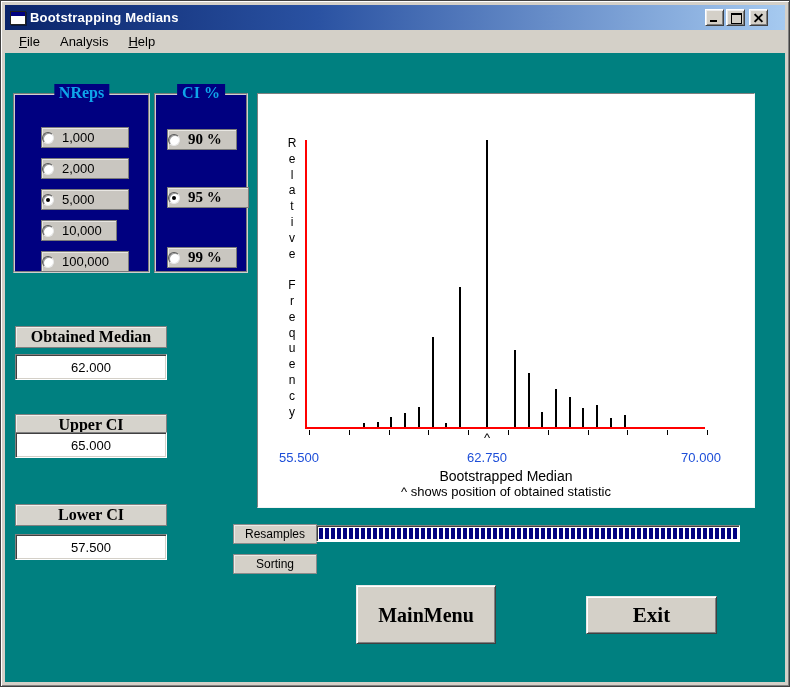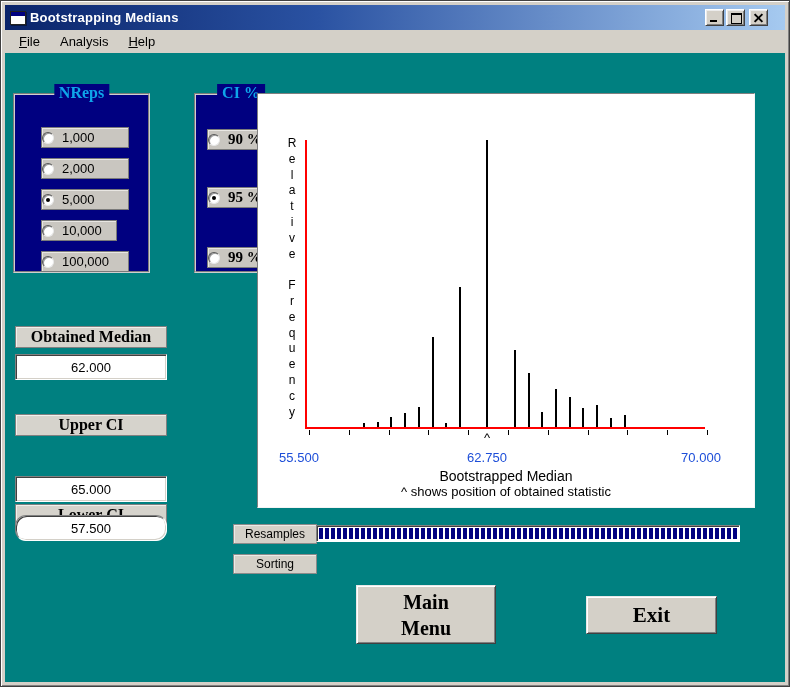--- a/index.html
+++ b/index.html
@@ -47,21 +47,21 @@
   .menu-item { padding:2px 8px 3px 8px; }
   .ul::first-letter { text-decoration:underline; }
   
   .client { position:absolute; left:4px; top:52px; right:4px; bottom:4px; background:#008080; }
   
   .frame {
     position:absolute; background:#000080;
     border:2px groove #cfcfcf;
   }
   .frame-nreps { left:8px;  top:40px; width:137px; height:180px; }
-  .frame-ci    { left:149px; top:40px; width:94px; height:180px;margin-left:40px; }
+  .frame-ci    { left:149px; top:40px; width:94px; height:180px; }
   .frame-title {
     position:absolute; top:-11px; left:50%; transform:translateX(-50%);
     background:#000080; color:#0ea5e9; padding:0 5px;
     font-family:"Liberation Serif", serif; font-weight:bold; font-size:16px; white-space:nowrap;
   }
   .opt-row {
     position:absolute; background:#c9c6c0; height:21px;
     border:1px solid #7a7a7a;
     box-shadow: inset 1px 1px 0 #e9e7e3;
     display:flex; align-items:center; cursor:default;
@@ -130,21 +130,21 @@
     border:1px solid; border-color:#e8e8e8 #404040 #404040 #e8e8e8;
     box-shadow: inset 1px 1px 0 #fff, inset -1px -1px 0 #808080;
     cursor:default;
   }
   .btn-run {
     left:68px; top:544px; width:136px; height:37px; font-size:21px;
     border:1px solid #000;
     box-shadow: inset 1px 1px 0 #fff, inset -1px -1px 0 #808080, 1px 1px 0 #404040;
   }
   .btn-run::after { content:""; position:absolute; inset:4px; border:1px dotted #000; }
-  .btn-mainmenu { left:351px; top:532px; width:140px; height:59px; font-size:20px; line-height:26px; flex-direction:column; }
+  .btn-mainmenu { left:351px; top:532px; width:140px; height:59px; font-size:20px; line-height:26px; flex-direction:row; }
   .btn-exit { left:581px; top:543px; width:131px; height:38px; font-size:21px; }
 </style>
 </head>
 <body>
 
 <div class="titlebar">
   <span class="app-icon"></span>
   <span class="title-text">Bootstrapping Medians</span>
   <span class="win-btns">
     <span class="wbtn wbtn-min"></span>
@@ -184,38 +184,38 @@
       <span class="opt-label">100,000</span>
     </div>
   </div>
 
   <div class="frame frame-ci">
     <span class="frame-title">CI %</span>
     <div class="opt-row" style="left:11px;top:34px;width:70px;">
       <span class="radio"></span>
       <span class="opt-label">90 %</span>
     </div>
-    <div class="opt-row" style="left:11px;top:92px;width:70px;">
+    <div class="opt-row" style="left:11px;top:92px;width:82px;">
       <span class="radio sel"></span>
       <span class="opt-label">95 %</span>
     </div>
     <div class="opt-row" style="left:11px;top:152px;width:70px;">
       <span class="radio"></span>
       <span class="opt-label">99 %</span>
     </div>
   </div>
 
   <div class="stat-label" style="top:273px;">Obtained Median</div>
   <div class="stat-value" style="top:301px;">62.000</div>
 
   <div class="stat-label" style="top:361px;">Upper CI</div>
-  <div class="stat-value" style="top:379px;margin-top:44px;">65.000</div>
+  <div class="stat-value" style="top:379px;">65.000</div>
 
   <div class="stat-label" style="top:451px;">Lower CI</div>
-  <div class="stat-value" style="top:462px;border-radius:11px;">57.500</div>
+  <div class="stat-value" style="top:481px;">57.500</div>
 
   <div class="chart-panel">
     <div class="plot">
       <div class="ylabel-col">
           <div>R</div>
           <div>e</div>
           <div>l</div>
           <div>a</div>
           <div>t</div>
           <div>i</div>

